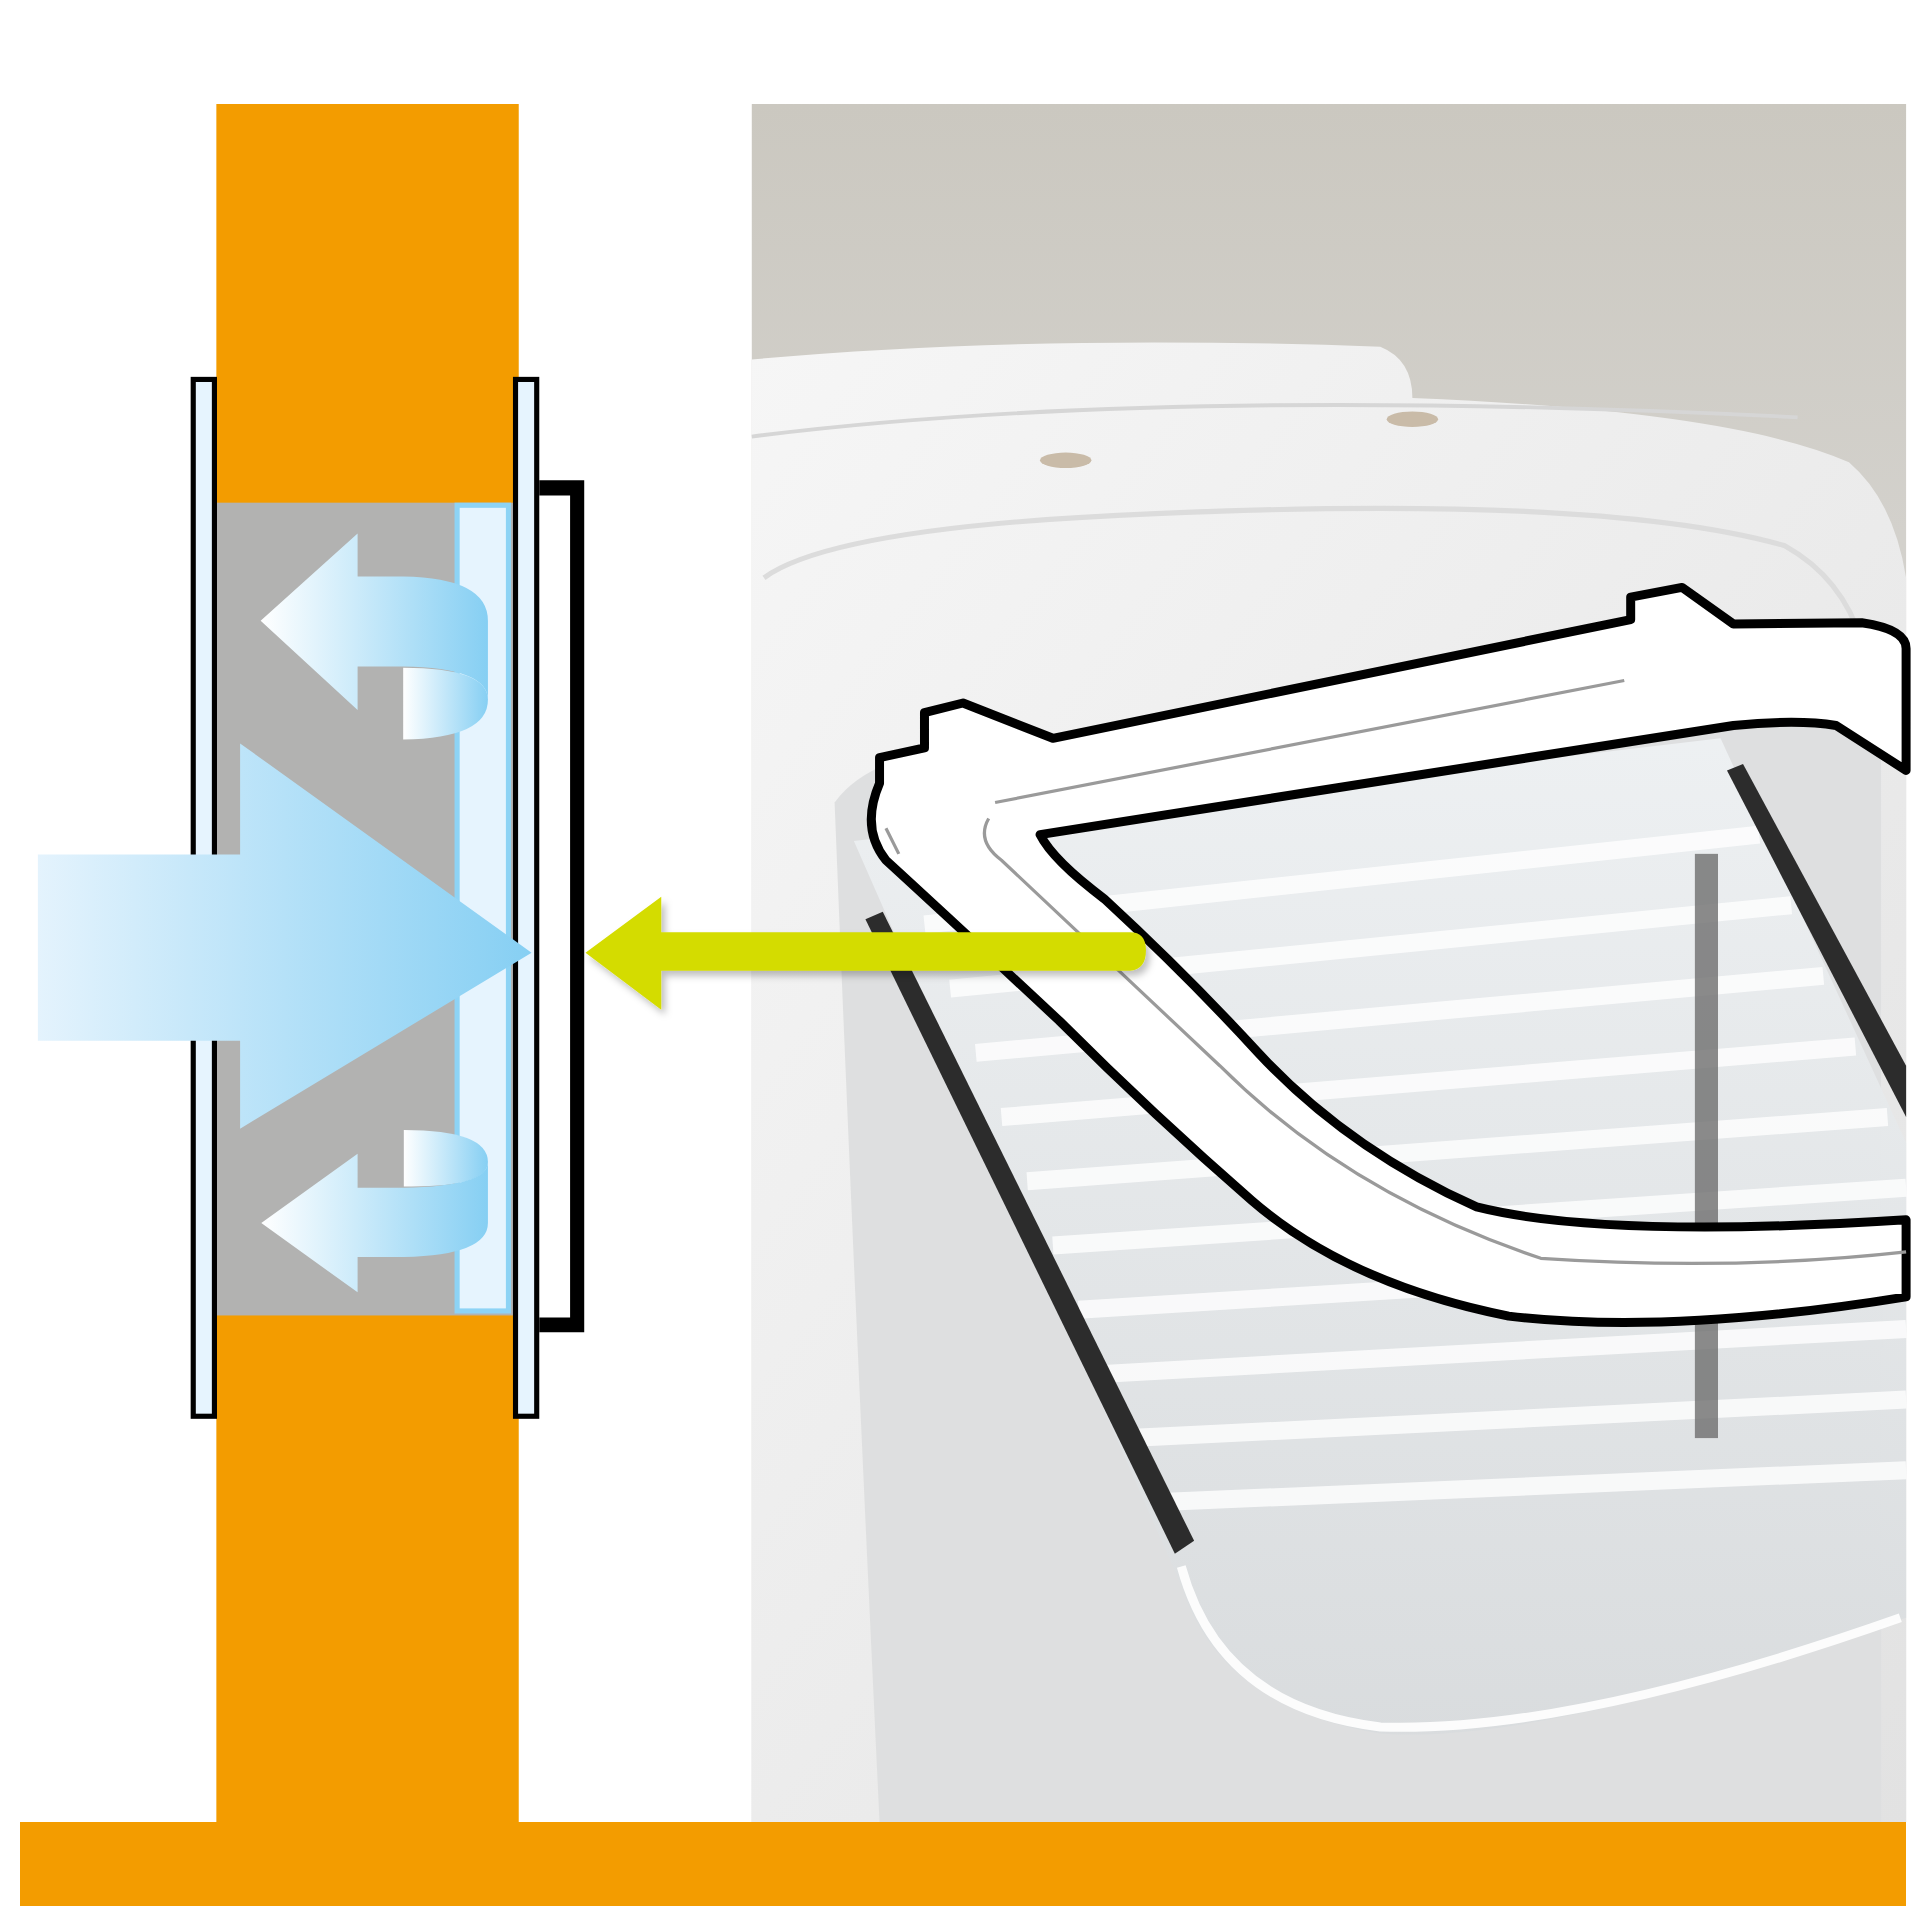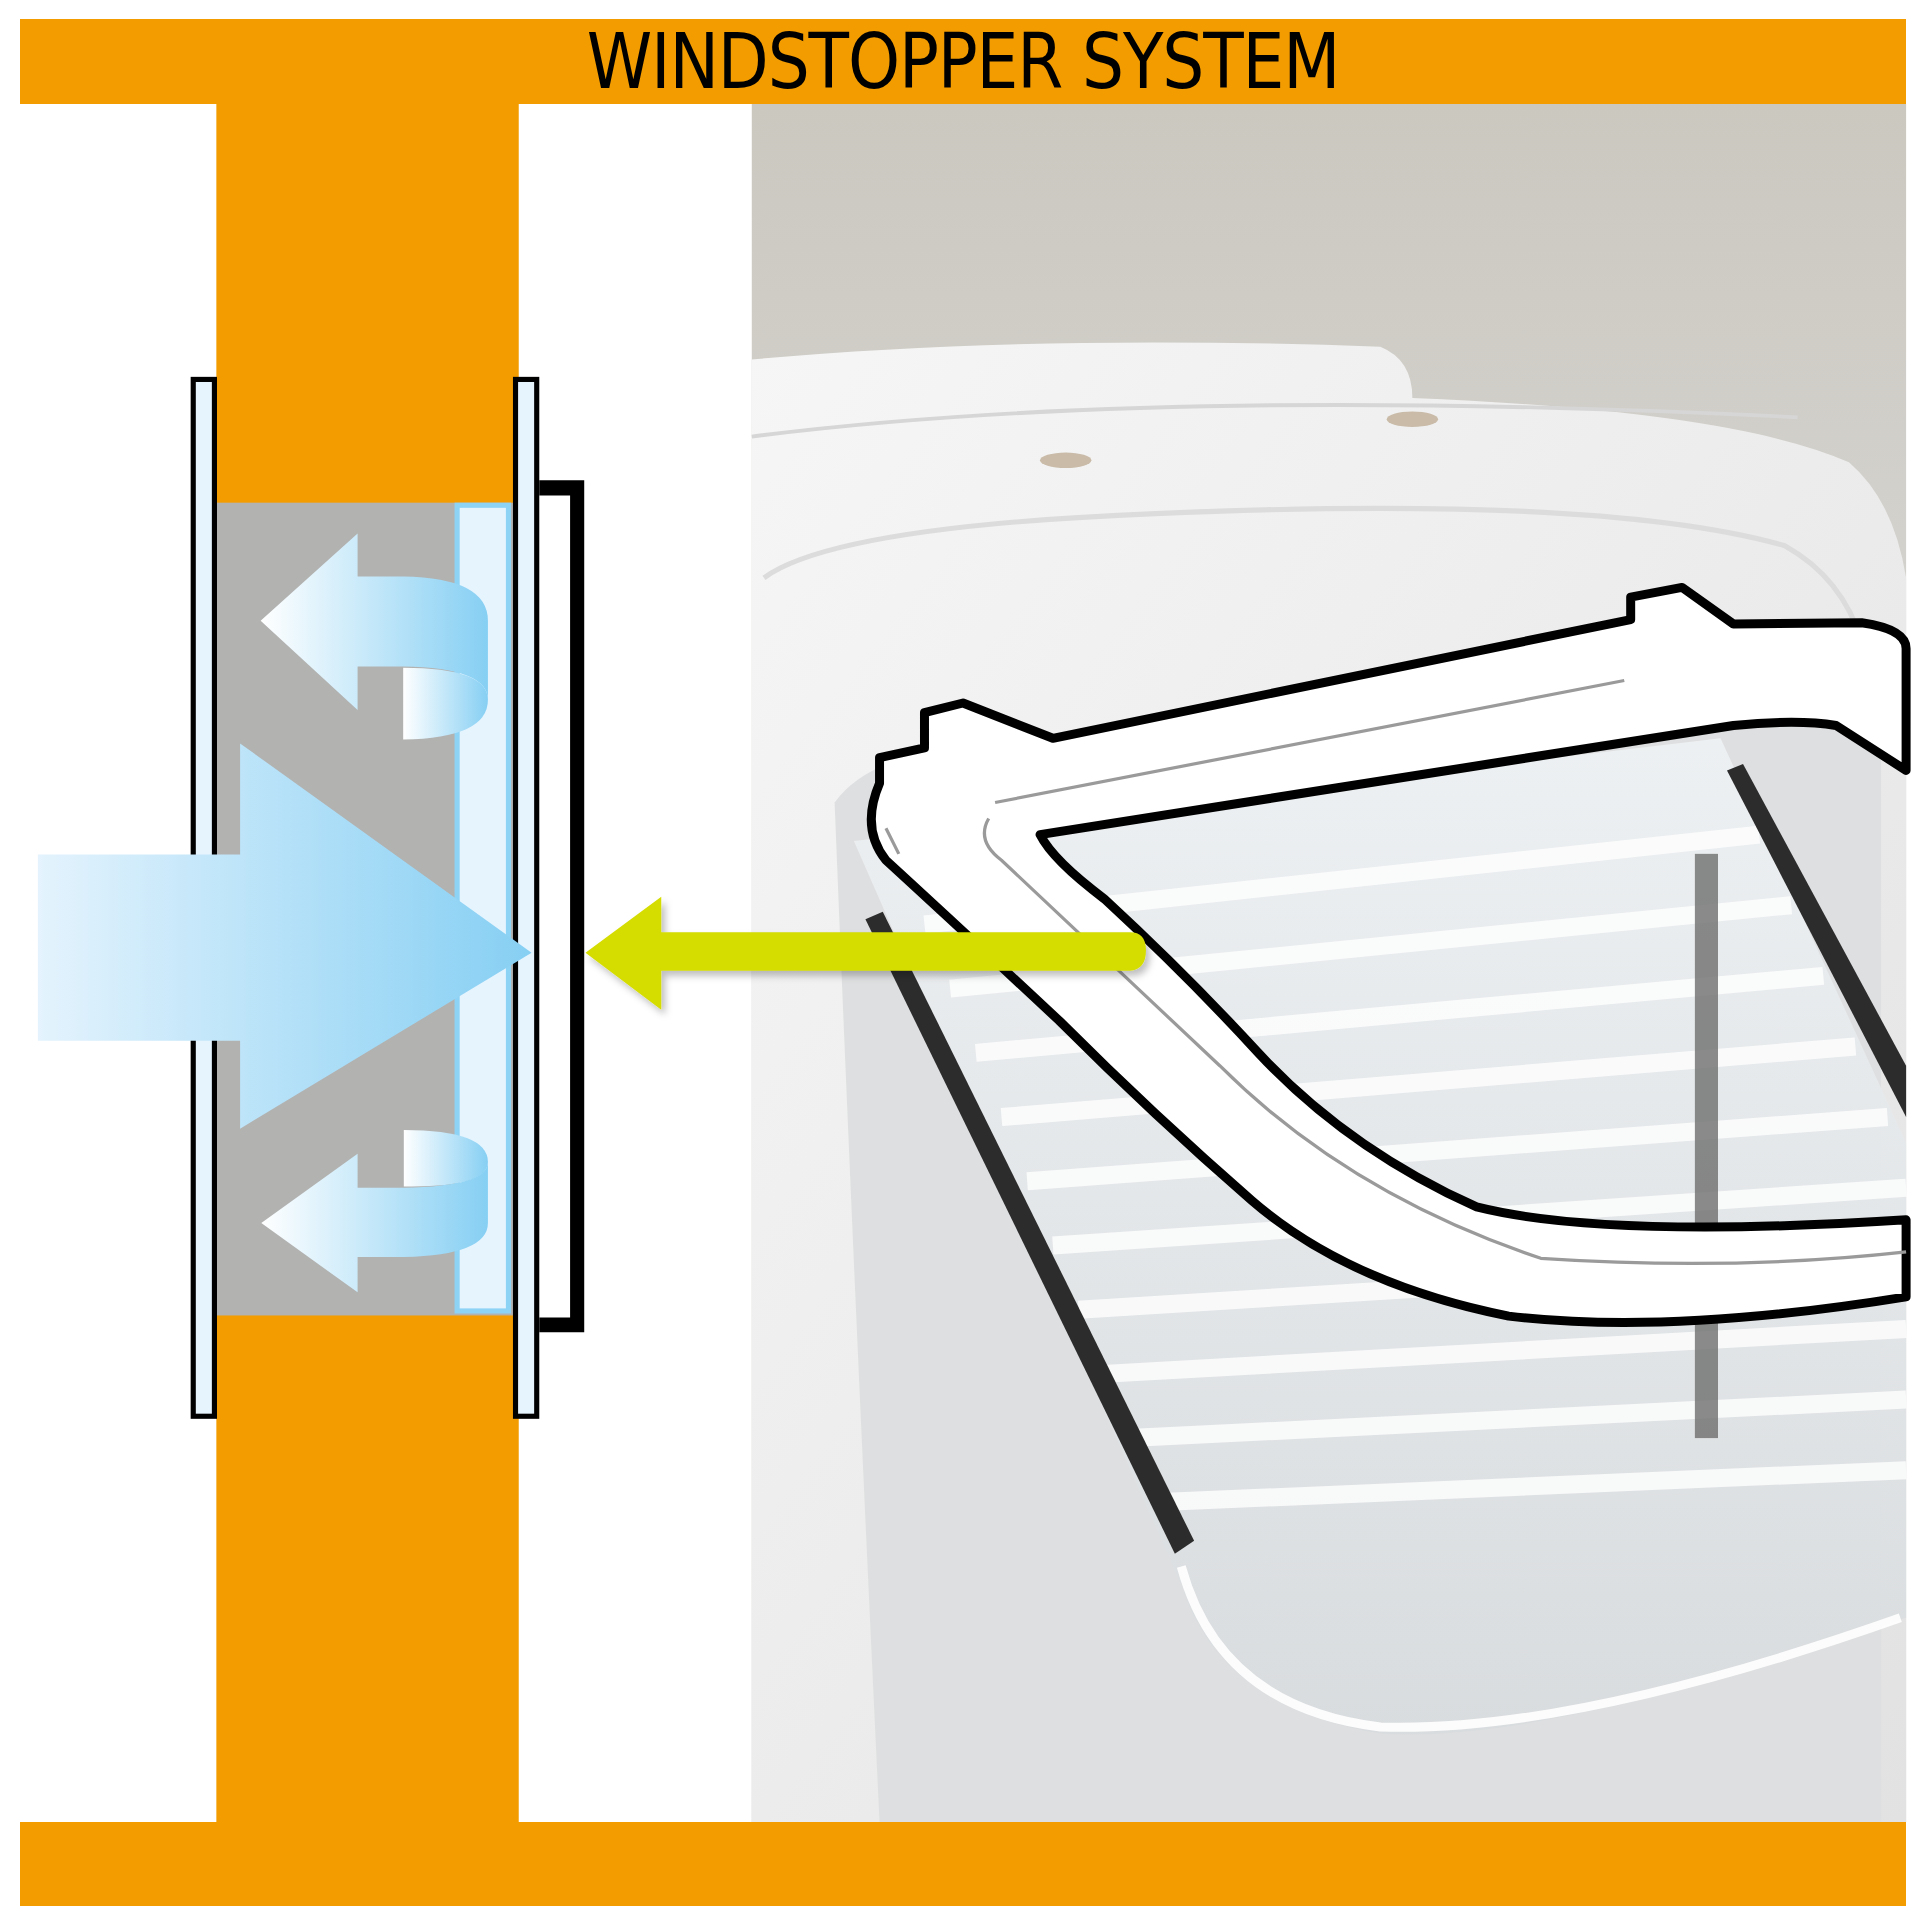--- a/index.html
+++ b/index.html
@@ -8,23 +8,20 @@
   .title-bar { position:absolute; left:20px; top:19px; width:1886px; height:85px; background:#f39c00; }
   .title-text { position:absolute; left:0; right:0; top:3.9px; text-align:center; font-family:"DejaVu Sans", sans-serif; font-size:77px; line-height:77px; color:#000; letter-spacing:-1.3px; transform:scaleX(0.86); }
   .bottom-bar { position:absolute; left:20px; top:1822px; width:1886px; height:84px; background:#f39c00; }
   svg { position:absolute; left:0; top:0; }
 </style>
 </head>
 <body>
 
 <div class="canvas">
 
-  <div class="title-bar">
-    <div class="title-text">WINDSTOPPER SYSTEM</div>
-  </div>
 
   <svg width="1926" height="1926" viewBox="0 0 3000 3000">
     <defs>
       <linearGradient id="airGrad" x1="0" y1="0" x2="1" y2="0">
         <stop offset="0" stop-color="#e4f3fd"></stop>
         <stop offset="1" stop-color="#86cff3"></stop>
       </linearGradient>
       <linearGradient id="returnGrad" x1="0" y1="0" x2="1" y2="0">
         <stop offset="0" stop-color="#ffffff"></stop>
         <stop offset="1" stop-color="#86cff3"></stop>

